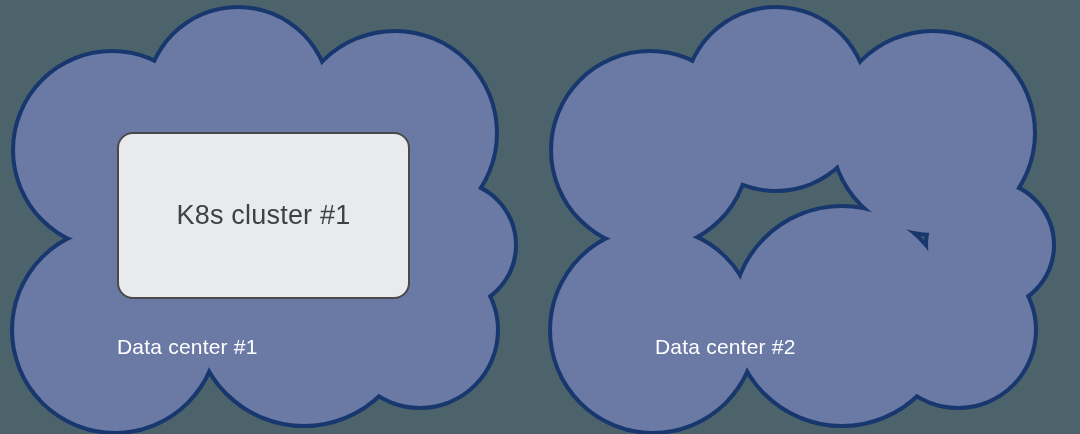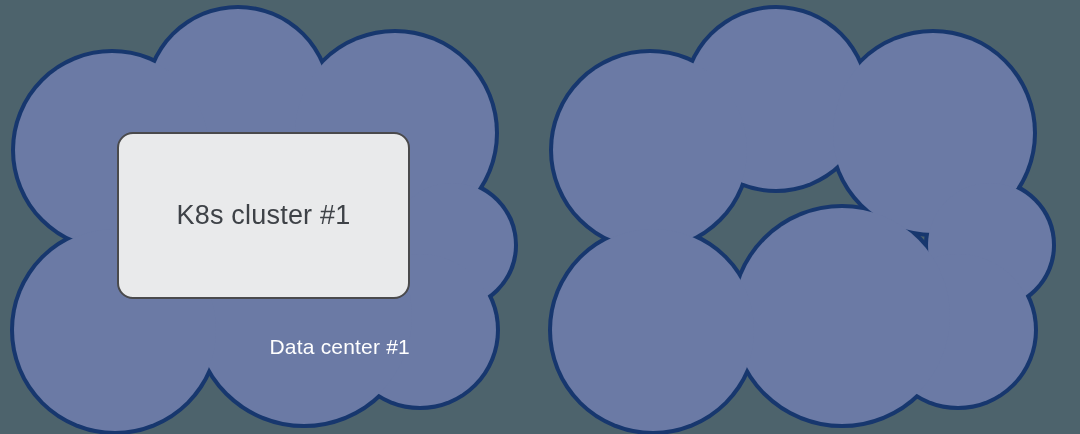--- a/index.html
+++ b/index.html
@@ -65,21 +65,21 @@
     letter-spacing: 0.2px;
   }
 
   .dc-label {
     position: absolute;
     left: 117px;
     top: 334px;
     width: 293px;
     height: 26px;
     line-height: 26px;
-    text-align: right;
+    text-align: left;
     font-size: 21px;
     color: var(--label-text-color, #FFFFFF);
     letter-spacing: 0.2px;
   }
 </style>
 </head>
 <body>
 
 <div class="canvas">
 
@@ -124,15 +124,16 @@
       <g class="lobes-fill">
         <circle cx="238" cy="99" r="90"></circle>
         <circle cx="112" cy="150" r="97"></circle>
         <circle cx="395" cy="133" r="100"></circle>
         <circle cx="452" cy="245" r="62"></circle>
         <circle cx="420" cy="330" r="76"></circle>
         <circle cx="304" cy="316" r="108"></circle>
         <circle cx="115" cy="330" r="101"></circle>
       </g>
     </svg>
+    <div class="dc-label">Data center #2</div>
   </div>
 
 </div>
 
 </body></html>

